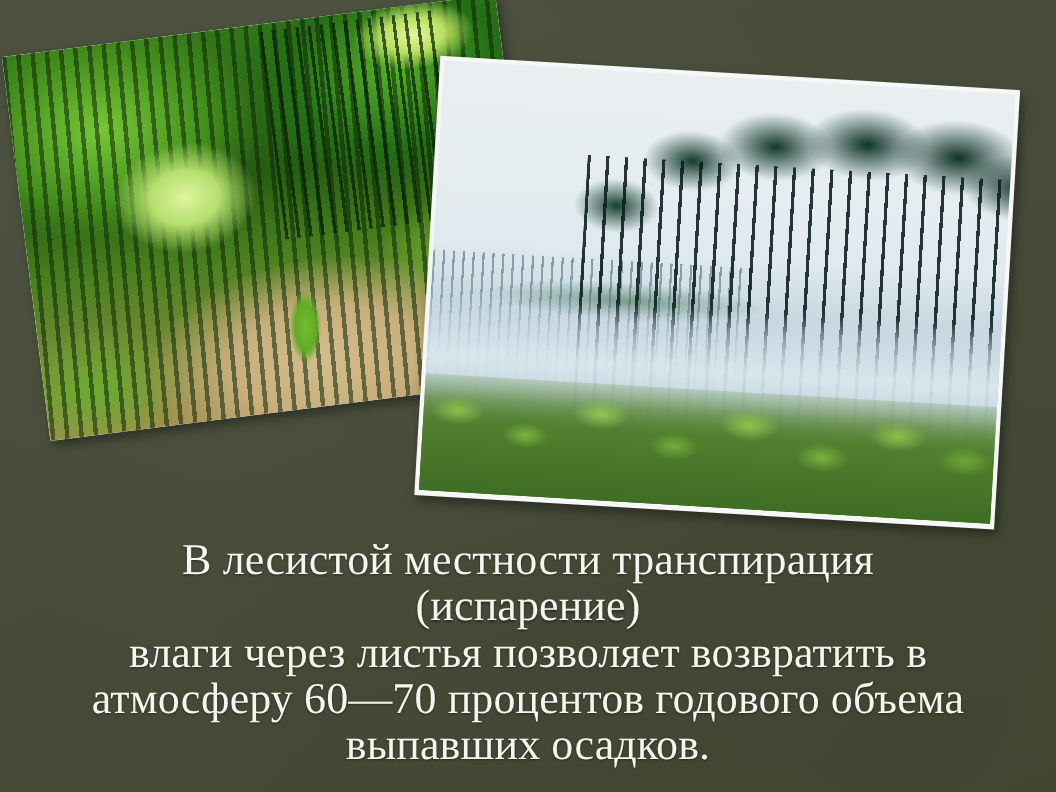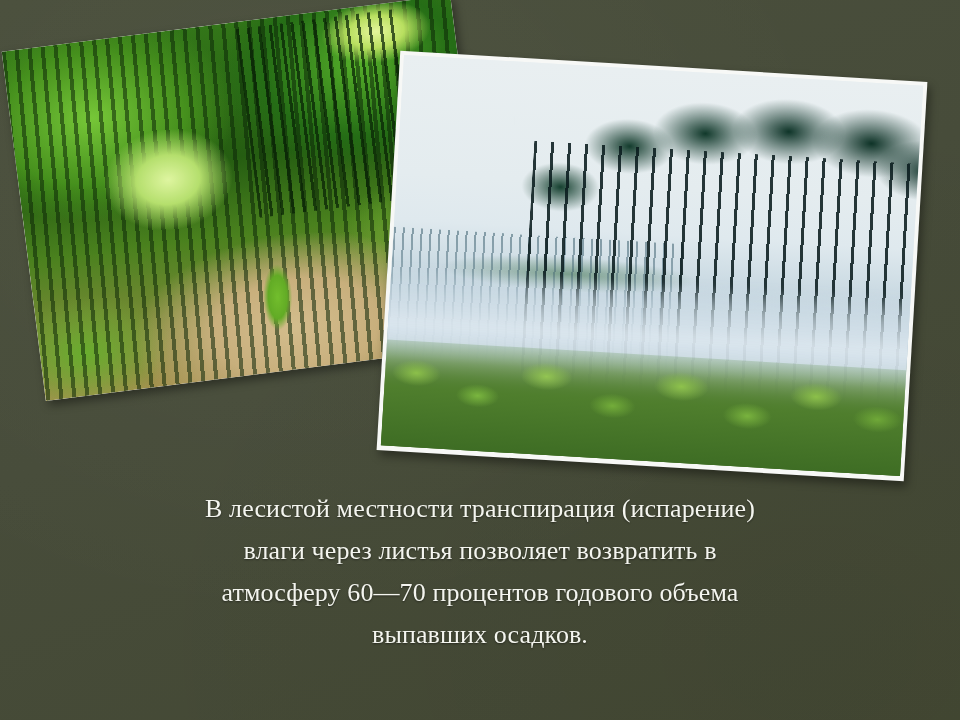--- a/index.html
+++ b/index.html
@@ -158,21 +158,21 @@
       radial-gradient(ellipse 34px 18px at 95% 48%, #6fa838 0%, rgba(92,142,48,0) 72%),
       linear-gradient(180deg, rgba(120,160,110,0.30) 0%, #4f7e2d 45%, #3e6d24 100%);
   }
 
   
   #caption {
     position:absolute;
     left:60px; right:60px; top:488px;
     text-align:center;
     color:#f4f5ef;
-    font-size:26px;
+    font-size:40px;
     line-height:42px;
     letter-spacing:0.1px;
     text-shadow:0 1px 2px rgba(0,0,0,0.45);
     white-space:pre-line;
   }
 </style>
 </head>
 <body>
 
 <div id="slide">

